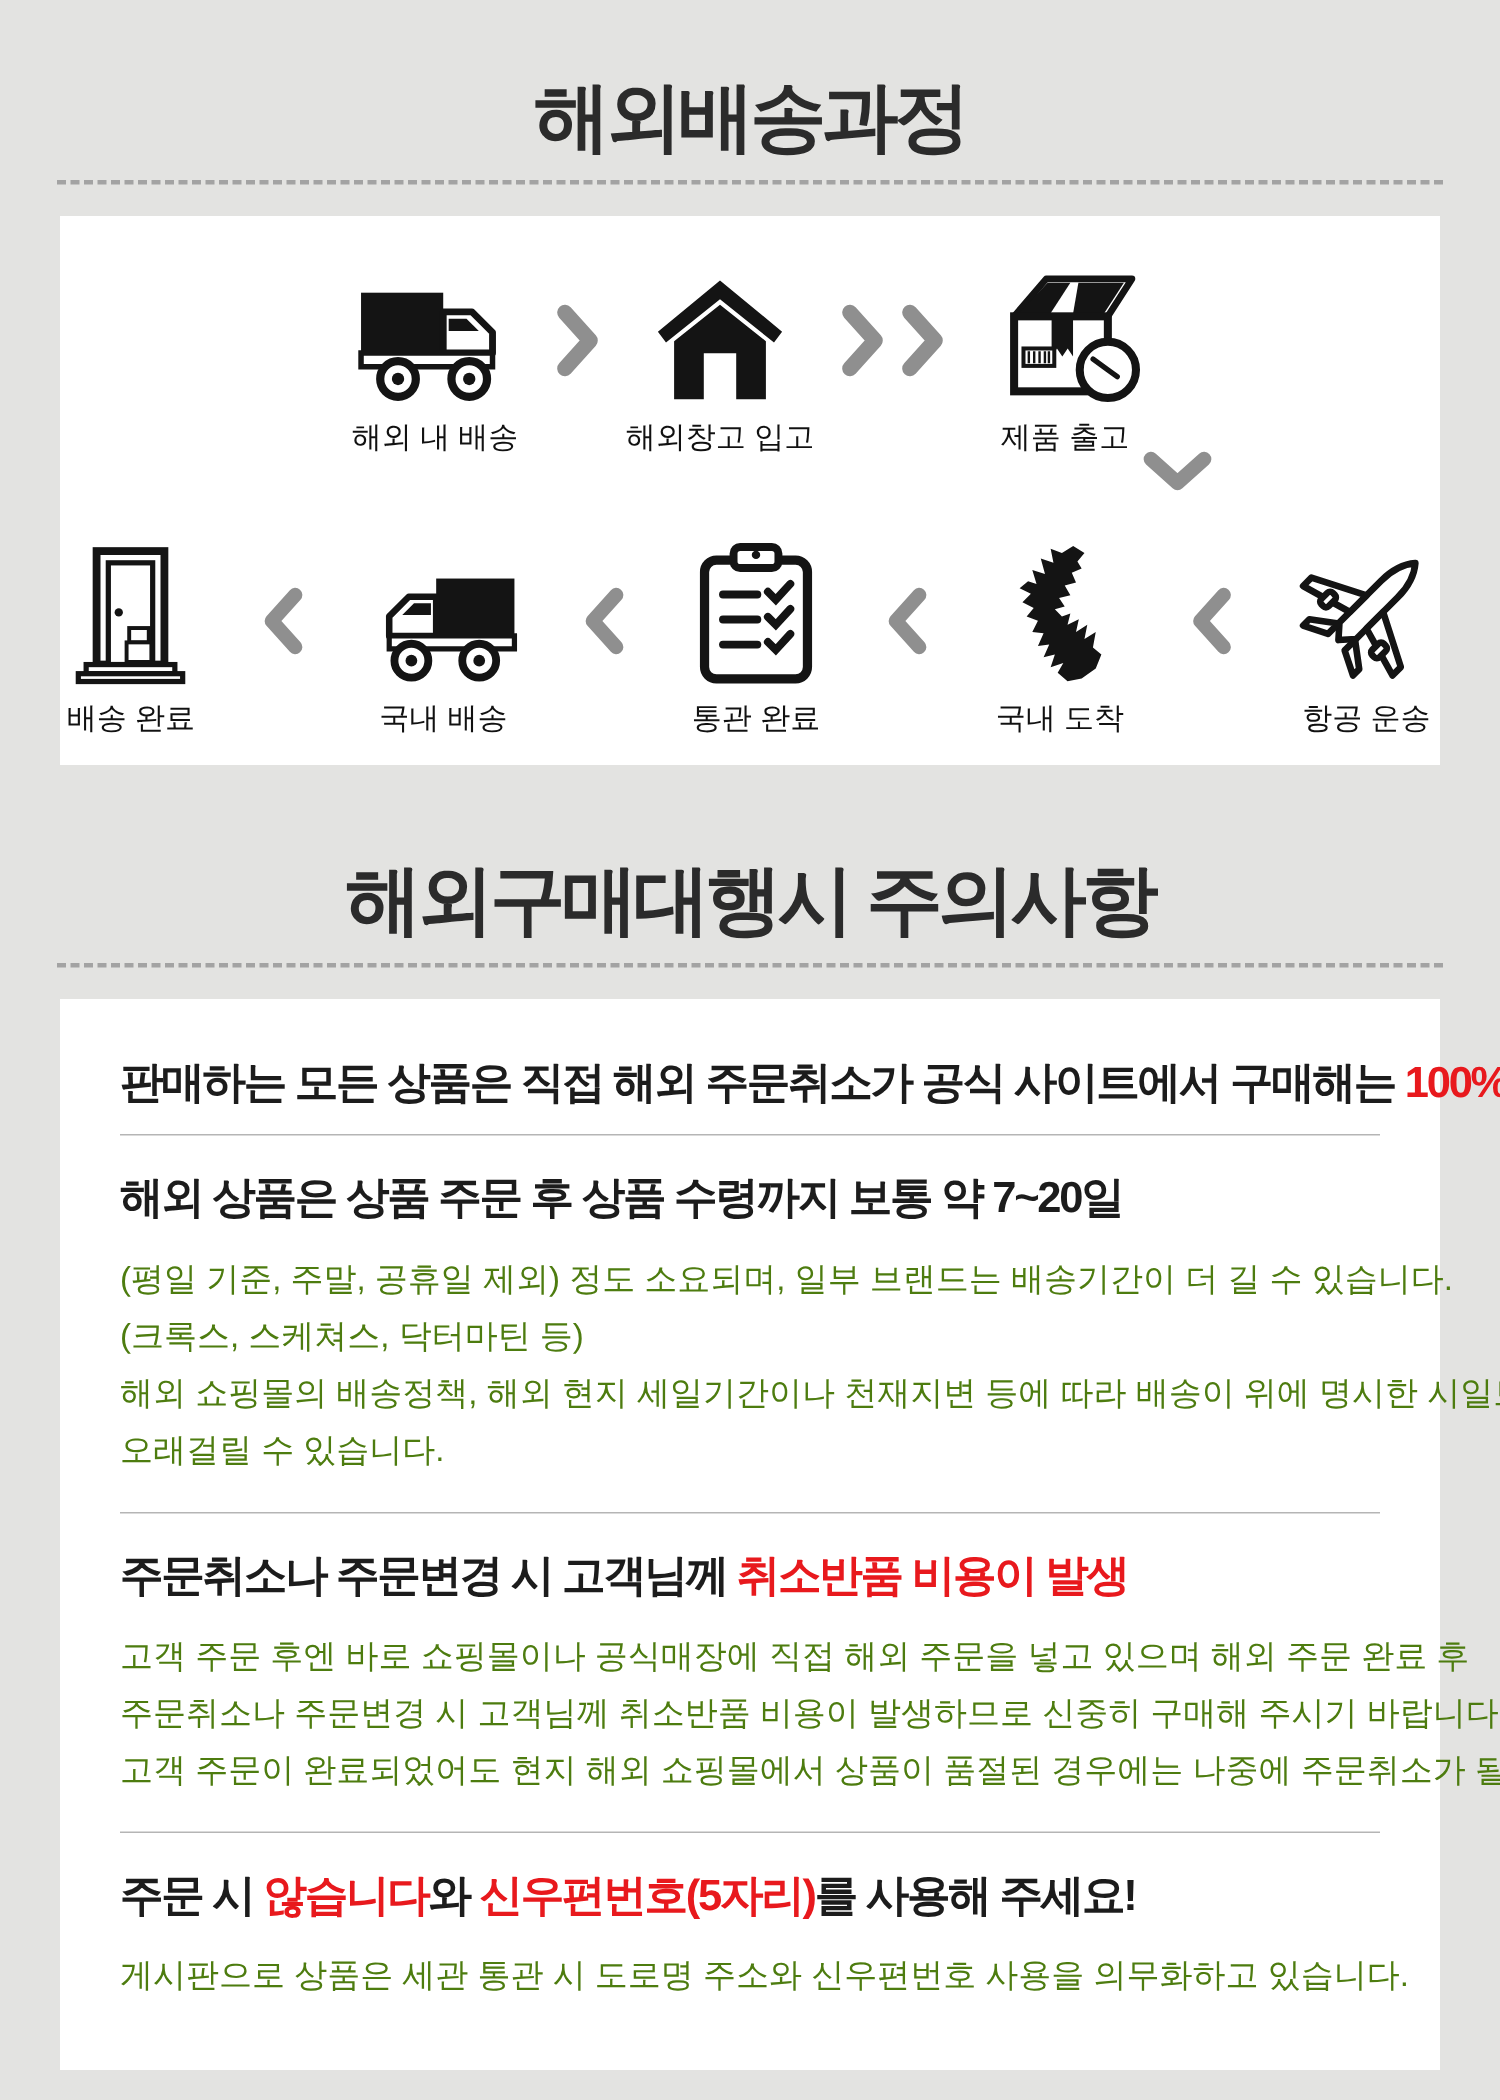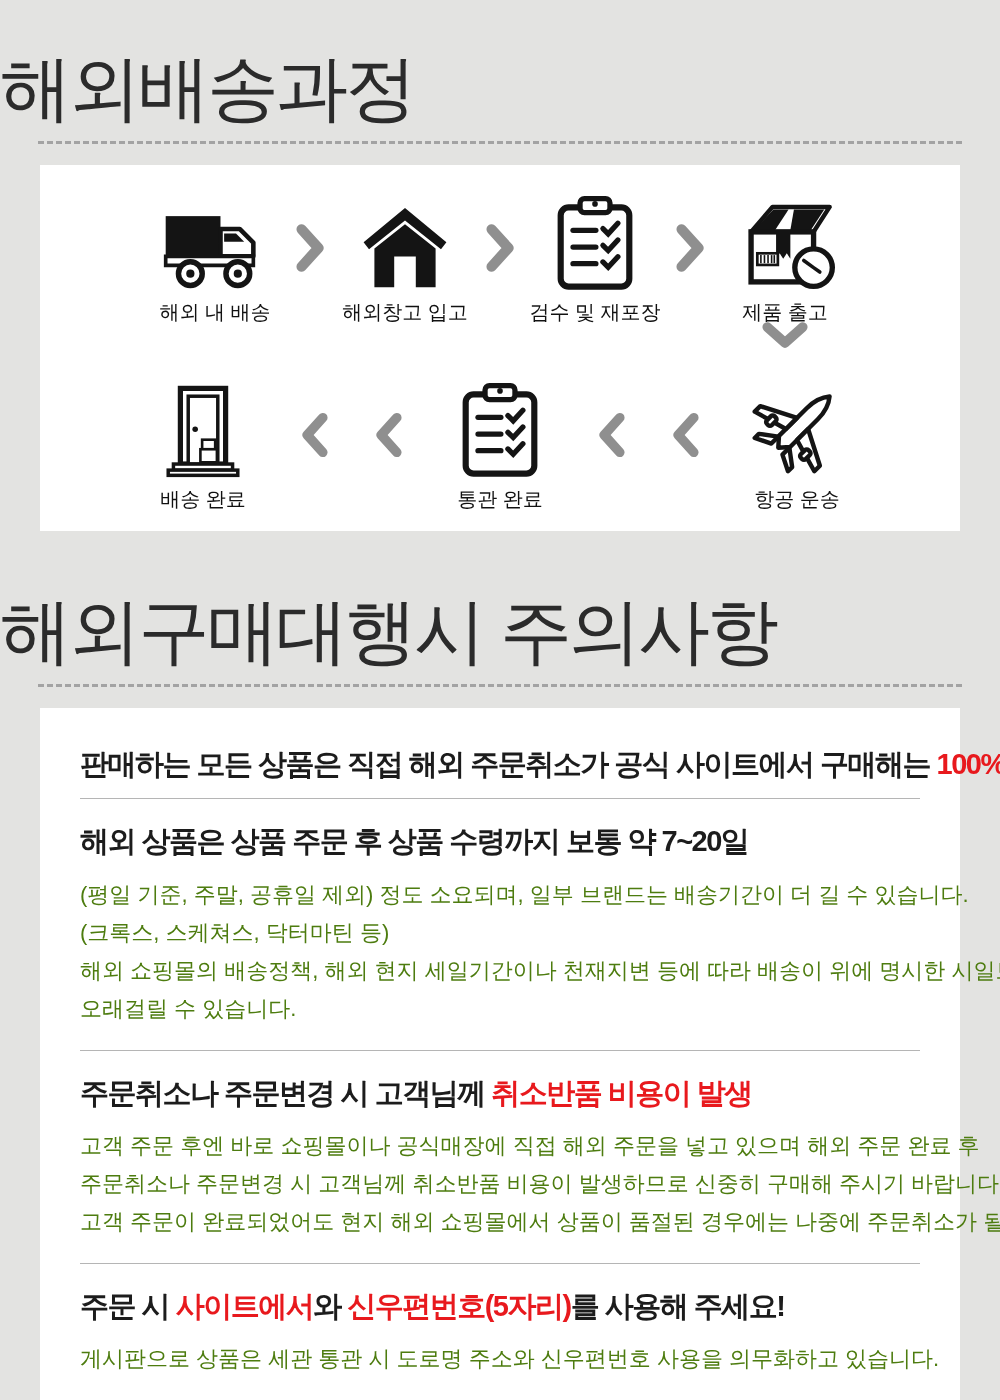--- a/index.html
+++ b/index.html
@@ -5,22 +5,23 @@
   * { margin:0; padding:0; box-sizing:border-box; }
   html,body { width:1000px; }
   body {
     height:1400px;
     background: var(--page_bg, #e3e3e1);
     font-family: "Liberation Sans", "DejaVu Sans", sans-serif;
     overflow:hidden;
     position:relative;
   }
   .big-title {
-    font-size:72px;
-    font-weight:400;
+    text-align:center;
+    font-size:51px;
+    font-weight:700;
     letter-spacing:-3px;
     color: var(--title_color, #2b2b2b);
     line-height:1.0;
     white-space:nowrap;
   }
   .title-process { margin-top:52px; }
   .title-notice  { margin-top:64px; }
   .dashed-sep {
     width:924px;
     margin:17px auto 0 auto;
@@ -129,38 +130,20 @@
       </div>
       <div class="step-label">해외창고 입고</div>
     </div>
 
     <div class="chev">
       <svg width="28" height="50" viewBox="0 0 30 52">
           <path d="M6 6 L24 26 L6 46" stroke="currentColor" stroke-width="11" fill="none" stroke-linecap="round" stroke-linejoin="round"></path>
         </svg>
     </div>
 
-    <div class="flow-cell">
-      <div class="icon-box">
-        <svg width="78" height="95" viewBox="0 0 88 108">
-          <rect x="5" y="13" width="78" height="90" rx="9" fill="#fff" stroke="#141414" stroke-width="7"></rect>
-          <rect x="27" y="3" width="34" height="16" rx="5" fill="#fff" stroke="#141414" stroke-width="6"></rect>
-          <circle cx="44" cy="9" r="3.2" fill="#141414"></circle>
-          <g stroke="#141414" stroke-width="6" stroke-linecap="round" fill="none">
-            <line x1="19" y1="39" x2="45" y2="39"></line>
-            <line x1="19" y1="58" x2="45" y2="58"></line>
-            <line x1="19" y1="77" x2="45" y2="77"></line>
-            <path d="M53 37 l6 6 l11 -12"></path>
-            <path d="M53 56 l6 6 l11 -12"></path>
-            <path d="M53 75 l6 6 l11 -12"></path>
-          </g>
-        </svg>
-      </div>
-      <div class="step-label">검수 및 재포장</div>
-    </div>
 
     <div class="chev">
       <svg width="28" height="50" viewBox="0 0 30 52">
           <path d="M6 6 L24 26 L6 46" stroke="currentColor" stroke-width="11" fill="none" stroke-linecap="round" stroke-linejoin="round"></path>
         </svg>
     </div>
 
     <div class="flow-cell">
       <div class="icon-box">
         <svg width="100" height="95" viewBox="0 0 112 106">
@@ -206,20 +189,37 @@
       </div>
       <div class="step-label">배송 완료</div>
     </div>
 
     <div class="chev">
       <svg width="26" height="48" viewBox="0 0 30 52">
           <path d="M24 6 L6 26 L24 46" stroke="currentColor" stroke-width="11" fill="none" stroke-linecap="round" stroke-linejoin="round"></path>
         </svg>
     </div>
 
+    <div class="flow-cell">
+      <div class="icon-box">
+        <svg width="106" height="80" viewBox="0 0 120 92">
+          <g transform="scale(-1,1) translate(-120,0)">
+            <rect x="6" y="10" width="60" height="44" fill="#141414"></rect>
+            <path d="M66 24 h21 l15 15 v15 h-36 z" fill="#fff" stroke="#141414" stroke-width="5" stroke-linejoin="round"></path>
+            <path d="M70 29 h13 l9 9 h-22 z" fill="#141414"></path>
+            <path d="M6 54 h96 v10 h-96 z" fill="#fff" stroke="#141414" stroke-width="4"></path>
+            <circle cx="33" cy="73" r="13" fill="#fff" stroke="#141414" stroke-width="6"></circle>
+            <circle cx="33" cy="73" r="4.5" fill="#141414"></circle>
+            <circle cx="85" cy="73" r="13" fill="#fff" stroke="#141414" stroke-width="6"></circle>
+            <circle cx="85" cy="73" r="4.5" fill="#141414"></circle>
+          </g>
+        </svg>
+      </div>
+      <div class="step-label">국내 배송</div>
+    </div>
 
     <div class="chev">
       <svg width="26" height="48" viewBox="0 0 30 52">
           <path d="M24 6 L6 26 L24 46" stroke="currentColor" stroke-width="11" fill="none" stroke-linecap="round" stroke-linejoin="round"></path>
         </svg>
     </div>
 
     <div class="flow-cell">
       <div class="icon-box">
         <svg width="78" height="95" viewBox="0 0 88 108">
@@ -238,20 +238,28 @@
       </div>
       <div class="step-label">통관 완료</div>
     </div>
 
     <div class="chev">
       <svg width="26" height="48" viewBox="0 0 30 52">
           <path d="M24 6 L6 26 L24 46" stroke="currentColor" stroke-width="11" fill="none" stroke-linecap="round" stroke-linejoin="round"></path>
         </svg>
     </div>
 
+    <div class="flow-cell">
+      <div class="icon-box">
+        <svg width="66" height="94" viewBox="0 0 70 100">
+          <path fill="#141414" d="M44 1 L52 6 L47 12 L50 17 L43 20 L46 27 L38 29 L42 36 L34 38 L38 44 L31 46 L36 51 L42 49 L40 57 L48 53 L46 62 L54 57 L52 67 L60 62 L58 73 L64 78 L60 88 L50 95 L40 97 L33 91 L37 84 L28 87 L31 78 L23 80 L27 71 L19 72 L23 63 L15 62 L19 54 L11 51 L16 45 L8 41 L14 35 L6 31 L12 26 L18 28 L15 18 L24 21 L21 10 L30 13 L28 3 L36 6 Z"></path>
+        </svg>
+      </div>
+      <div class="step-label">국내 도착</div>
+    </div>
 
     <div class="chev">
       <svg width="26" height="48" viewBox="0 0 30 52">
           <path d="M24 6 L6 26 L24 46" stroke="currentColor" stroke-width="11" fill="none" stroke-linecap="round" stroke-linejoin="round"></path>
         </svg>
     </div>
 
     <div class="flow-cell">
       <div class="icon-box">
         <svg width="98" height="98" viewBox="0 0 100 100">
@@ -292,18 +300,18 @@
 
   <div class="notice-heading"><span>주문취소나 주문변경 시 고객님께 </span><span class="red">취소반품 비용이 발생</span></div>
   <div class="notice-body">
     <div class="line">고객 주문 후엔  바로 쇼핑몰이나 공식매장에 직접 해외 주문을 넣고 있으며 해외 주문 완료 후</div>
     <div class="line">주문취소나 주문변경 시 고객님께 취소반품 비용이 발생하므로 신중히 구매해 주시기 바랍니다.</div>
     <div class="line">고객 주문이 완료되었어도 현지 해외 쇼핑몰에서 상품이 품절된 경우에는 나중에 주문취소가 될 수</div>
   </div>
 
   <div class="section-divider"></div>
 
-  <div class="notice-heading"><span>주문 시 </span><span class="red">사이트에서</span><span>와 </span><span class="red">신우편번호(5자리)</span><span>를 사용해 주세요!</span></div>
+  <div class="notice-heading"><span>주문 시 </span><span class="red">않습니다</span><span>와 </span><span class="red">신우편번호(5자리)</span><span>를 사용해 주세요!</span></div>
   <div class="notice-body" style="margin-bottom:0;">
     <div class="line">게시판으로 상품은 세관 통관 시 도로명 주소와 신우편번호 사용을 의무화하고 있습니다.</div>
 
   </div>
 </div>
 
 </body></html>

